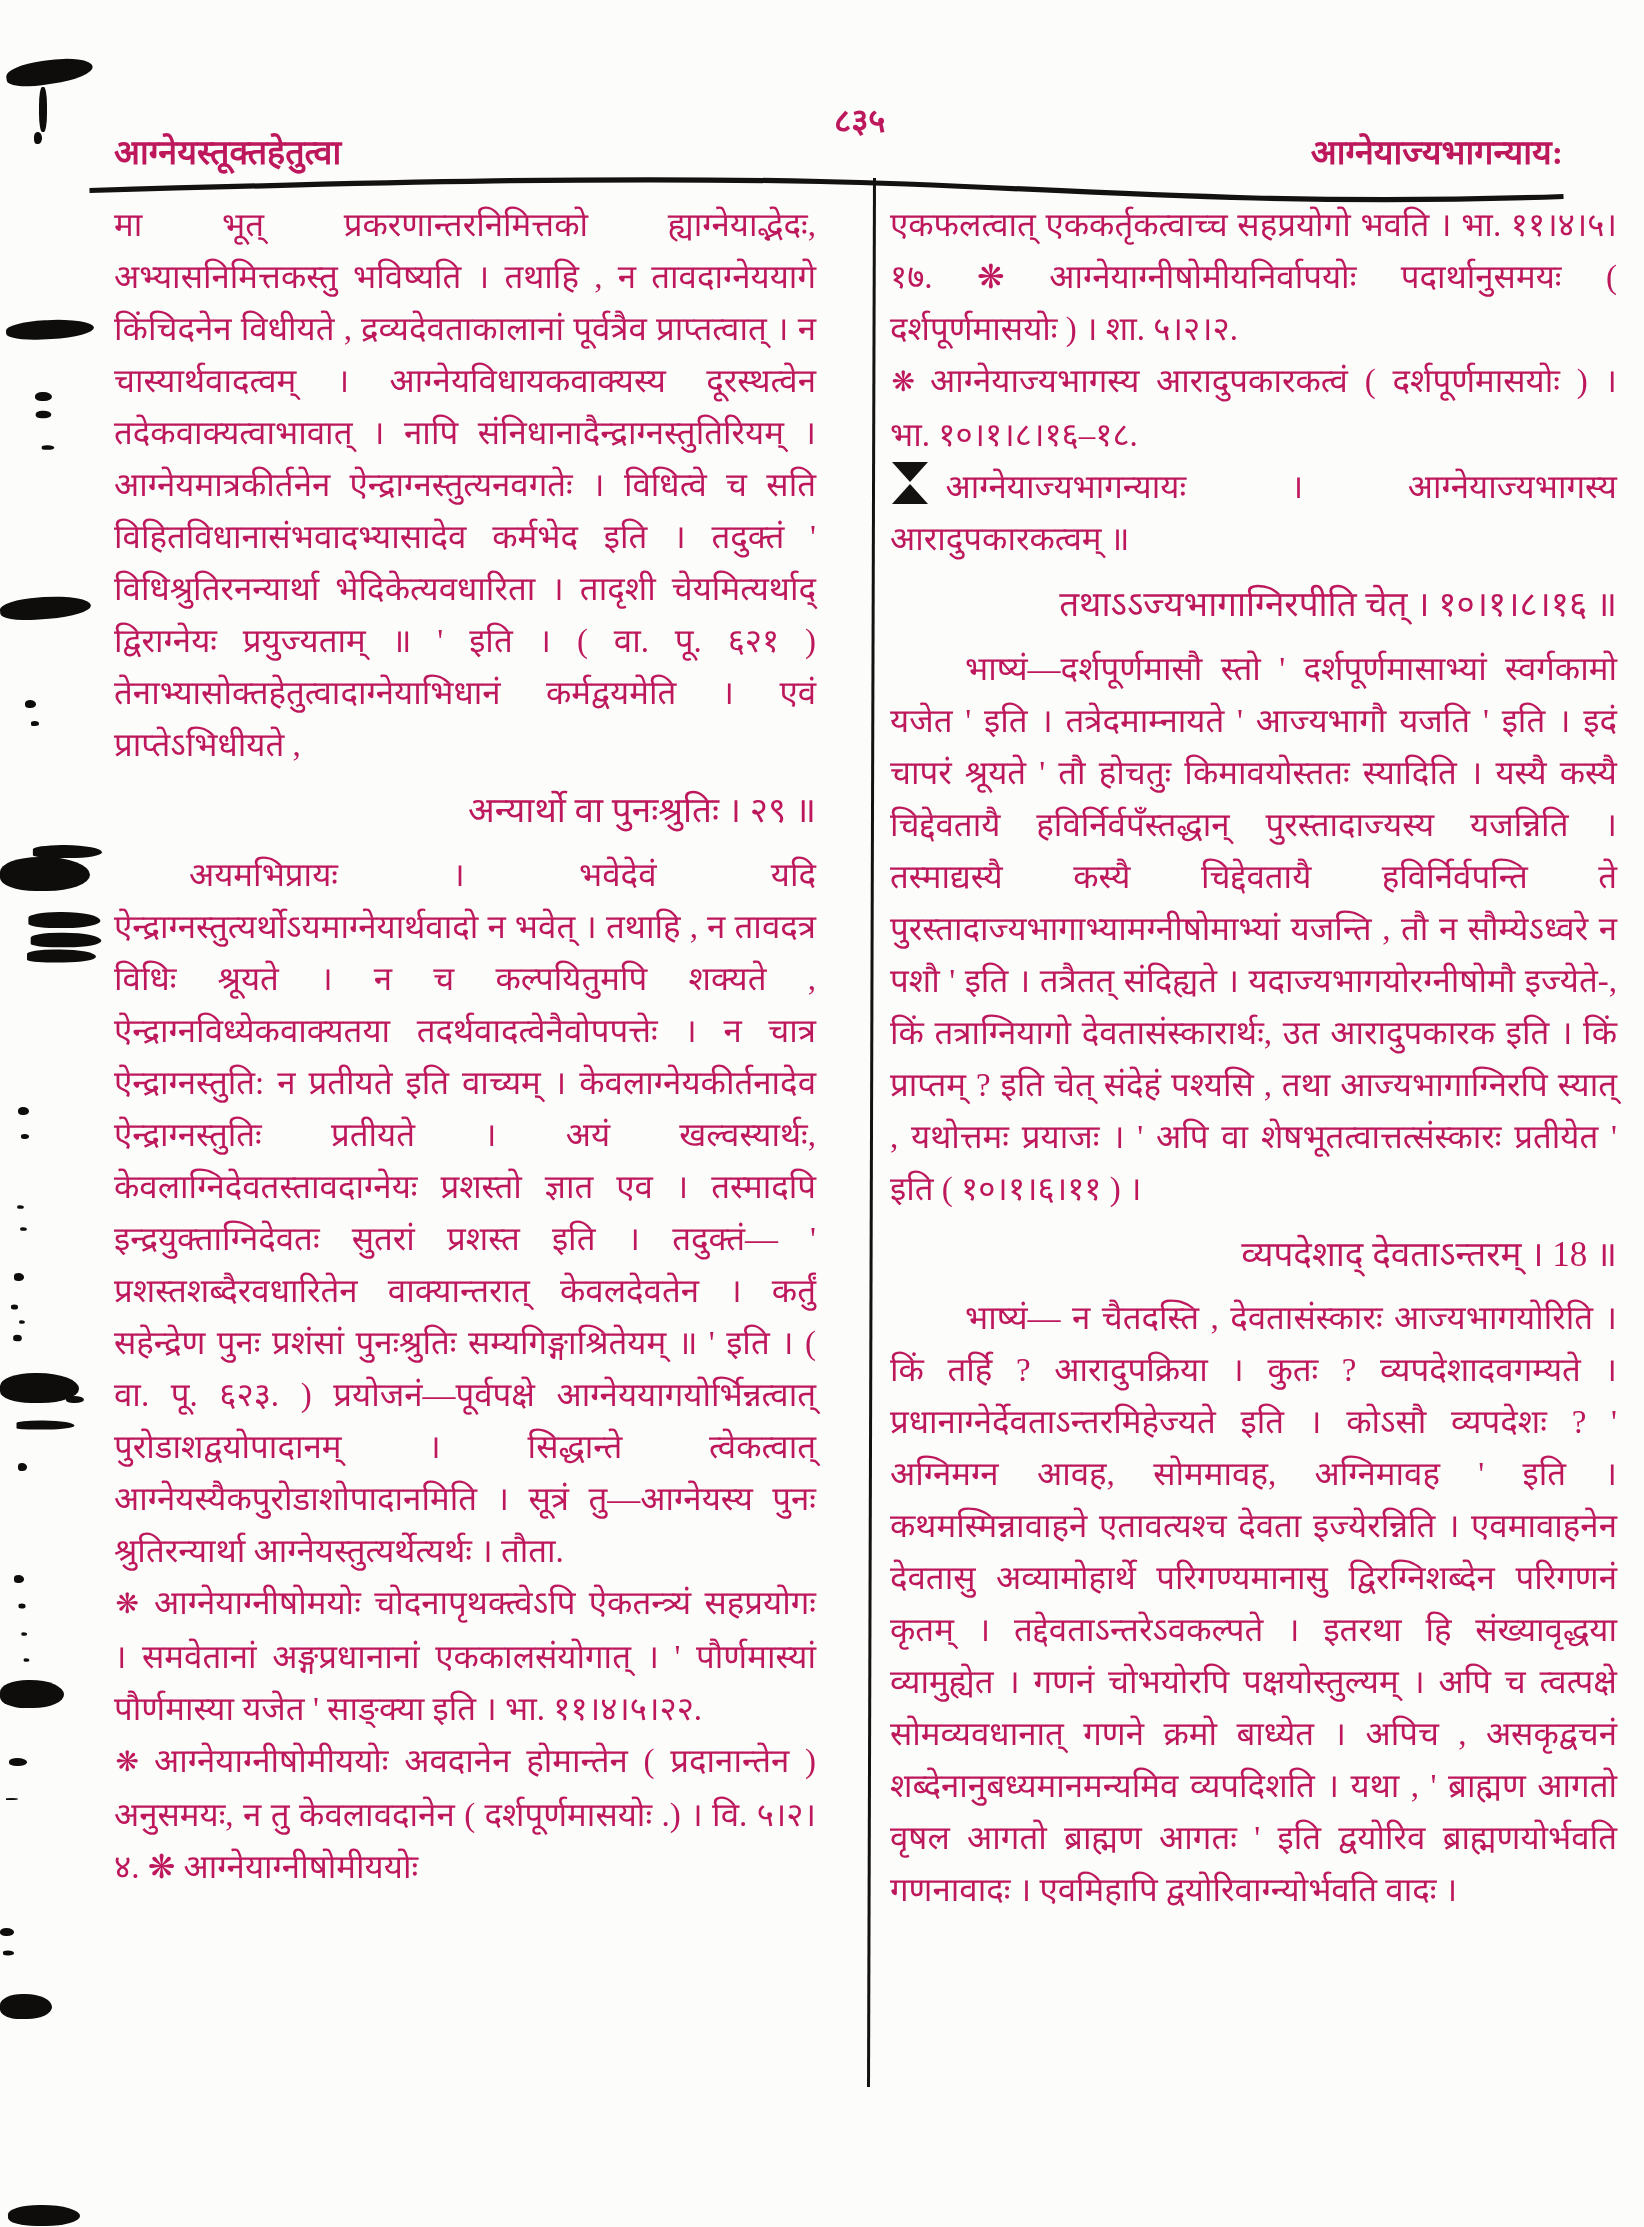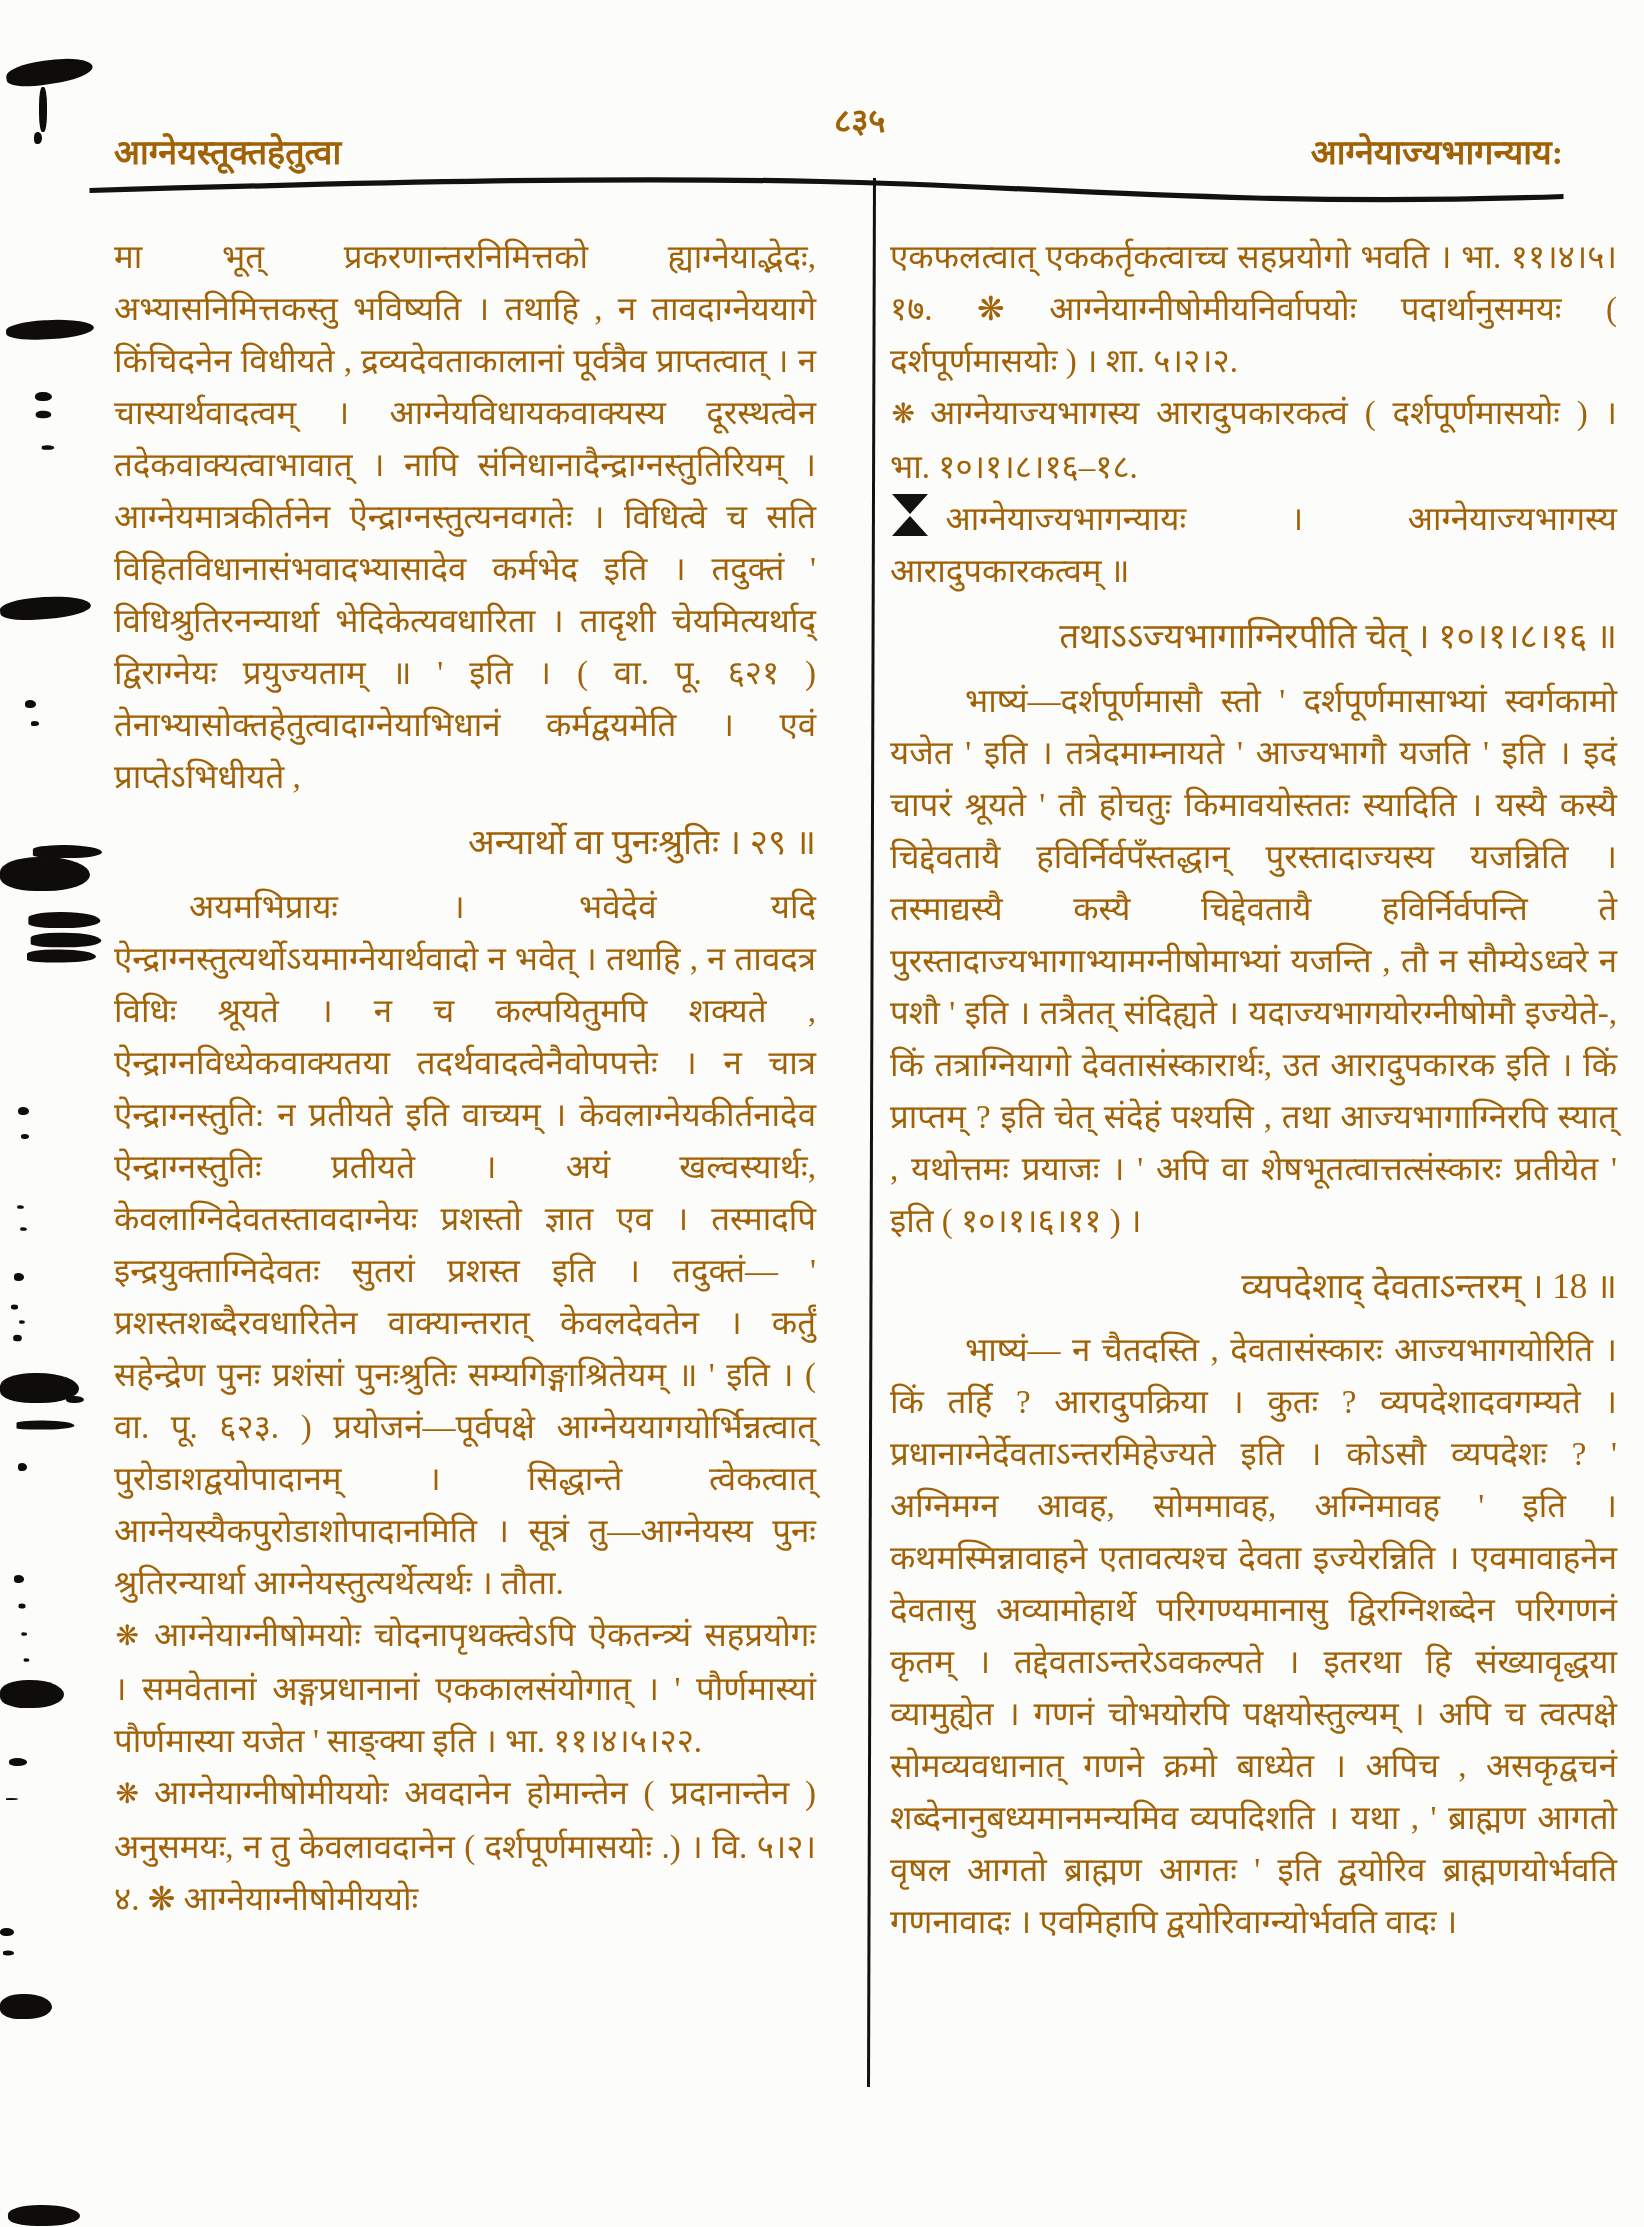--- a/index.html
+++ b/index.html
@@ -1,38 +1,38 @@
 <!DOCTYPE html>
 <html style="font-size:12px"><head>
 <meta charset="utf-8">
 <style>
   html,body{margin:0;padding:0;background:#d8d6d0;}
   .page{
     position:relative;
     width:1644px;height:2227px;
     background:#fcfcfa;
-    color:#a16207;
+    color:#be185d;
     font-family:"Liberation Serif","DejaVu Serif",serif;
     overflow:hidden;
   }
   
   .running-head{
     position:absolute;top:103px;left:114px;right:81px;height:67px;
     display:flex;align-items:flex-end;justify-content:space-between;
     font-weight:bold;font-size:34px;line-height:1;
   }
   .page-number{position:absolute;left:808px;top:97px;font-size:33px;font-weight:bold;margin-left:26px;}
   .head-rule{position:absolute;left:88px;top:174px;width:1477px;height:30px;}
   
   .col-divider{
     position:absolute;left:870px;top:178px;width:3px;height:1909px;
     background:#141210;transform:rotate(0.18deg);
   }
   
-  .column{position:absolute;top:199px;font-size:33px;line-height:52px;text-align:justify;margin-top:32px;}
+  .column{position:absolute;top:199px;font-size:33px;line-height:52px;text-align:justify;}
   .column-left{left:114px;width:702px;}
   .column-right{left:890px;width:727px;}
   .para{margin:0;}
   .para.indent{text-indent:75px;}
   .para.sutra{
     font-weight:bold;font-size:35px;line-height:55px;
     text-align:right;text-indent:0;
     margin:12px 0 10.5px 123px;
   }
   .para b{font-weight:normal;}

